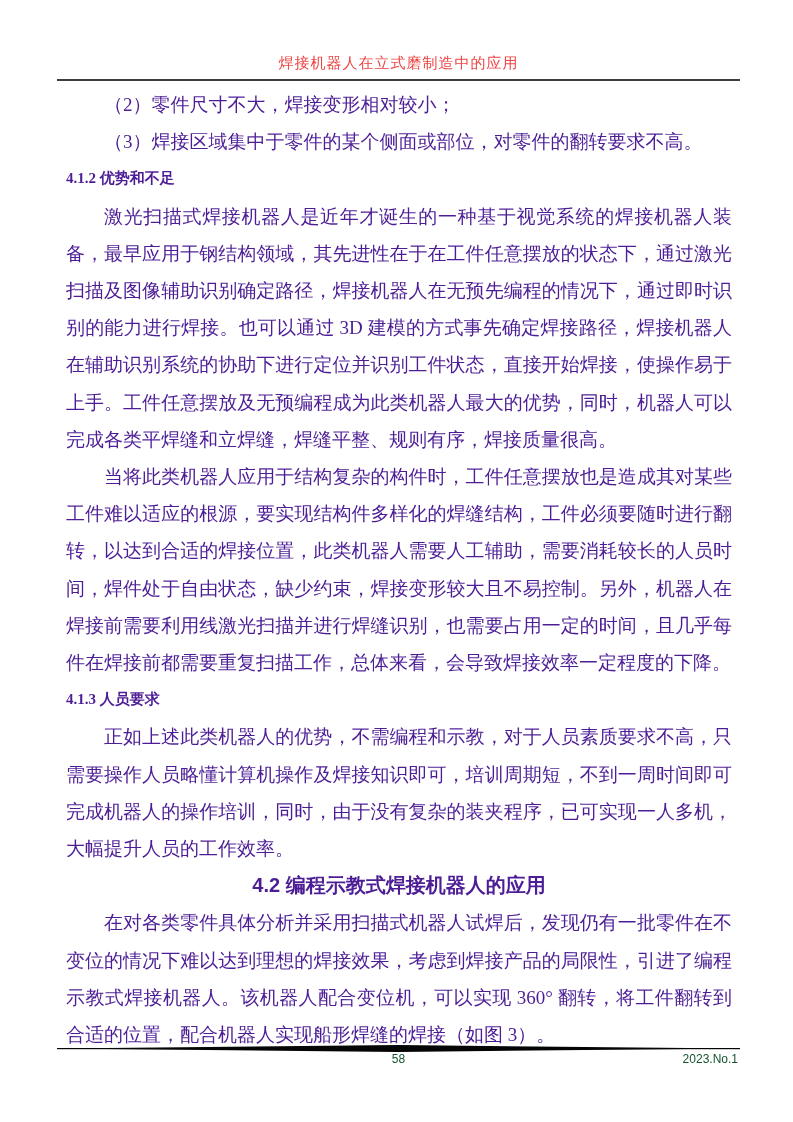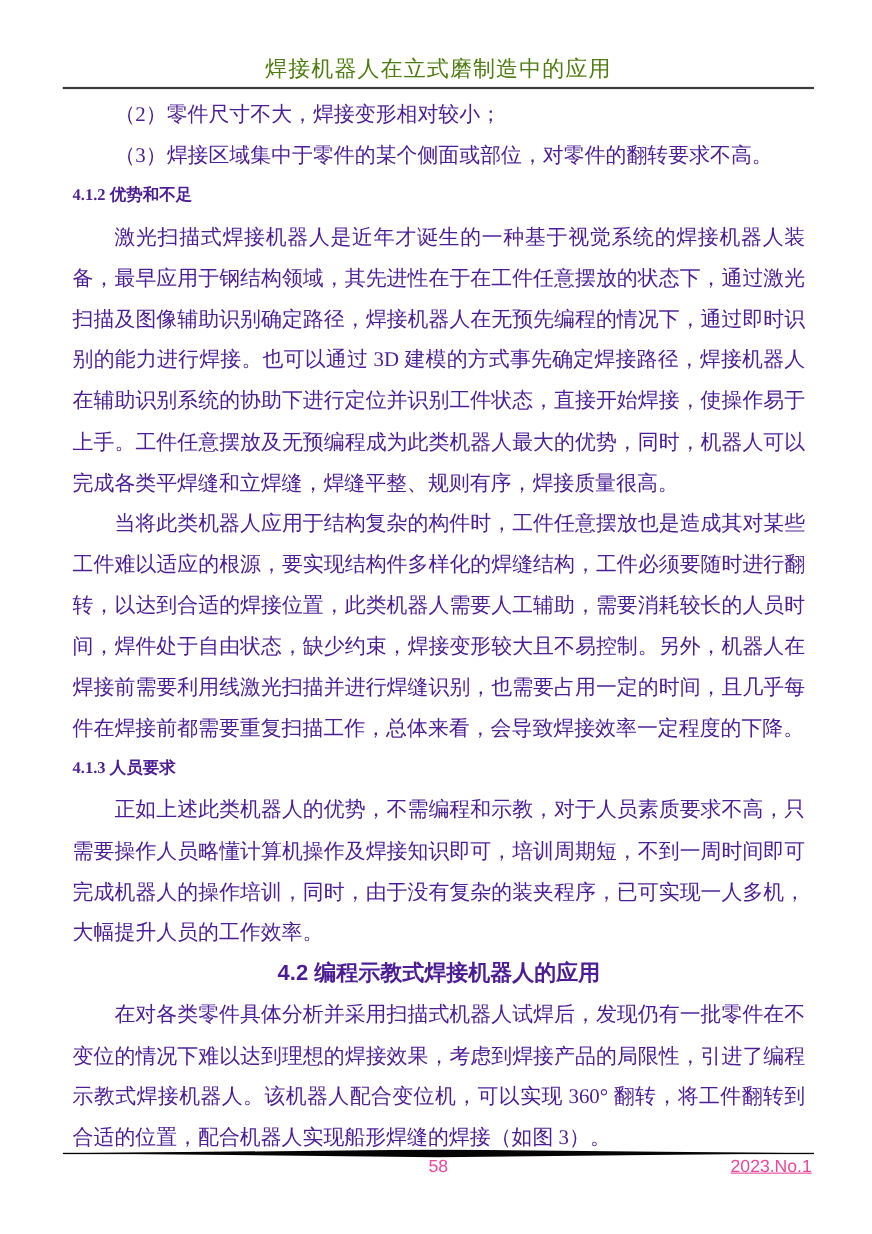--- a/index.html
+++ b/index.html
@@ -16,24 +16,24 @@
     font-family: "Liberation Serif", "DejaVu Serif", serif;
     color: #1c1c1c;
   }
   
   .header-title {
     position: absolute;
     top: 52px;
     left: 57px;
     width: 683px;
     text-align: center;
-    font-size: 20px;
+    font-size: 15px;
     line-height: 22px;
     letter-spacing: 1px;
-    color: #4d7c0f;
+    color: #ef4444;
   }
   .header-rule {
     position: absolute;
     top: 79px;
     left: 57px;
     width: 683px;
     height: 2px;
     background: #3c3c3c;
   }
   
@@ -73,34 +73,33 @@
     width: 683px;
     height: 8px;
   }
   .footer-row {
     position: absolute;
     top: 1052px;
     left: 57px;
     width: 683px;
     height: 20px;
     font-family: "Liberation Sans", "DejaVu Sans", sans-serif;
-    font-size: 16px;
-    color: #ec4899;
+    font-size: 12px;
+    color: #14532d;
   }
   .footer-page-number {
     position: absolute;
     left: 0;
     width: 100%;
     text-align: center;
   }
   .footer-issue {
     position: absolute;
     right: 2px;
     text-align: center;
-    text-decoration: underline;
   }
 </style>
 </head>
 <body>
 
 <div class="page">
 
   <div class="header-title">焊接机器人在立式磨制造中的应用</div>
   <div class="header-rule"></div>
 

